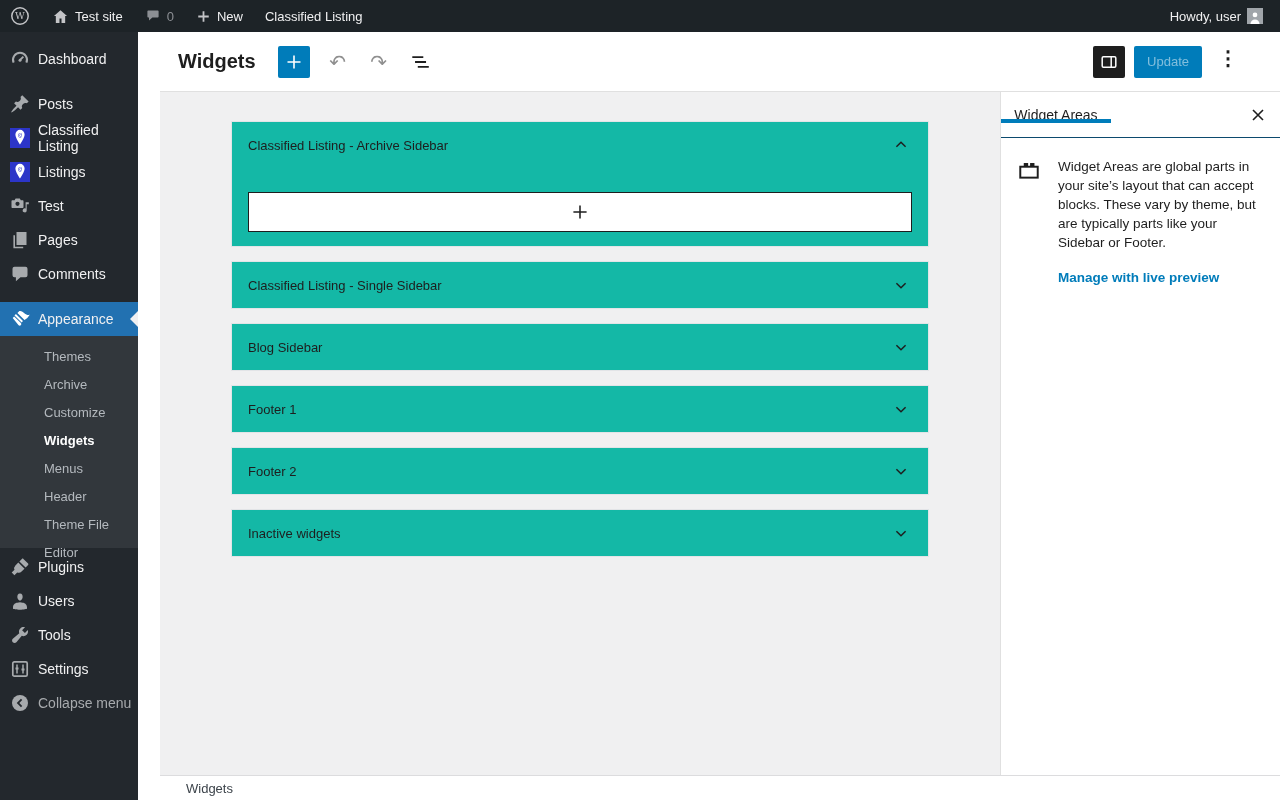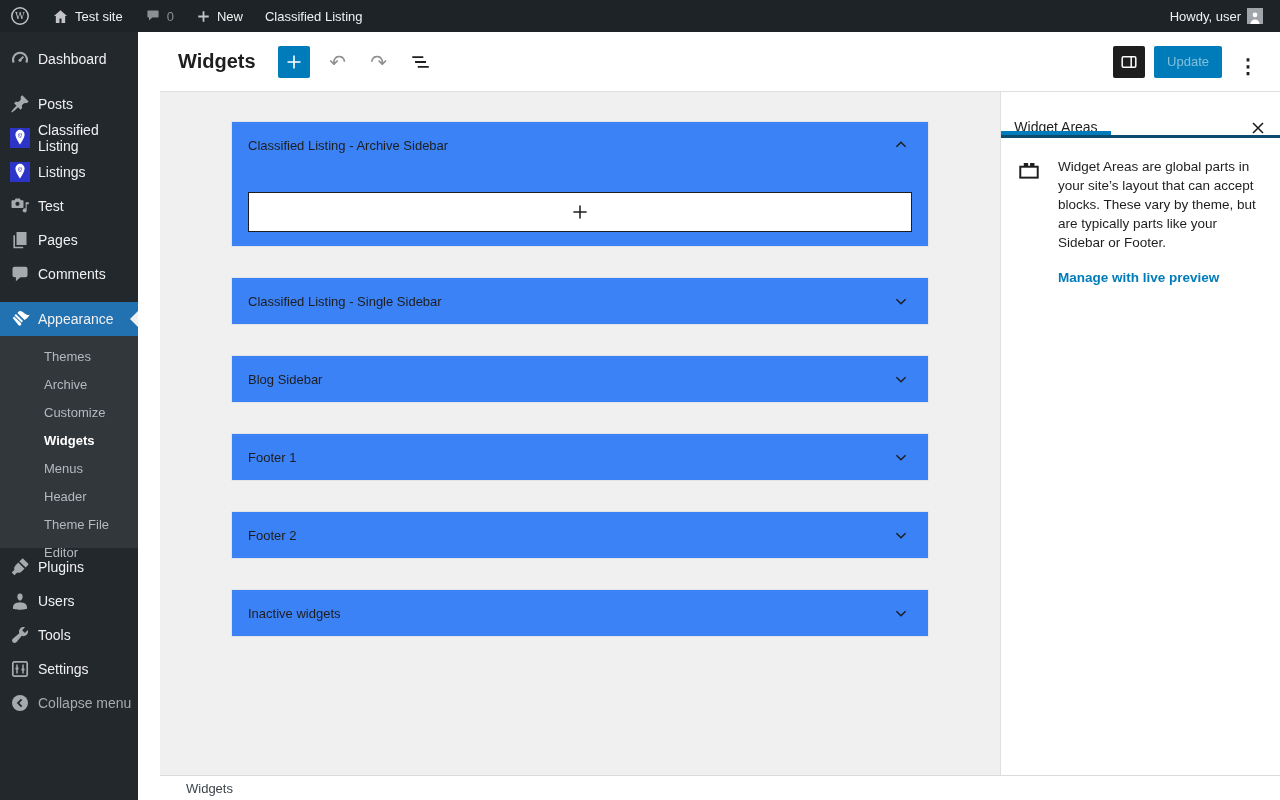--- a/index.html
+++ b/index.html
@@ -29,37 +29,37 @@
   .sm-item.current { color:#fff; font-weight:700; }
 
   
   .main { position:absolute; top:32px; left:160px; width:1120px; height:768px; background:#f0f0f1; }
 
   .e-header { position:absolute; top:0; left:0; right:0; height:60px; background:#fff; border-bottom:1px solid #e0e0e0; display:flex; align-items:center; z-index:3; }
   .e-title { font-size:20px; font-weight:700; color:#1e1e1e; margin-left:18px; }
   .btn-add { width:32px; height:32px; border-radius:2px; background:#007cba; color:#fff; margin-left:22px; display:flex; align-items:center; justify-content:center; cursor:pointer; border:none; }
   .icon-btn { width:26px; height:26px; margin-left:15px; display:flex; align-items:center; justify-content:center; cursor:pointer; background:none; border:none; }
   .glyph { font-size:20px; line-height:1; color:#8f8f8f; }
-  .e-right { margin-left:auto; display:flex; align-items:flex-end; margin-right:20px; }
+  .e-right { margin-left:auto; display:flex; align-items:flex-start; margin-right:40px; }
   .btn-toggle { width:32px; height:32px; background:#1e1e1e; border-radius:2px; display:flex; align-items:center; justify-content:center; cursor:pointer; border:none; }
   .btn-update { height:32px; margin-left:9px; padding:0 13px; background:#007cba; border:none; border-radius:2px; color:rgba(255,255,255,0.5); font-size:13px; font-family:"Liberation Sans",sans-serif; cursor:pointer; }
   .kebab { margin-left:14px; width:24px; height:24px; display:flex; align-items:center; justify-content:center; font-size:20px; font-weight:700; color:#1e1e1e; cursor:pointer; background:none; border:none; }
 
   .content { position:absolute; top:60px; left:0; right:280px; bottom:25px; overflow:hidden; }
   .panels { width:698px; margin:29px auto 0; }
-  .panel { background:#3b82f6; border:1px solid #e2e4e7; margin-bottom:30px; }
+  .panel { background:#14b8a6; border:1px solid #e2e4e7; margin-bottom:14px; }
   .p-head { height:46px; display:flex; align-items:center; justify-content:space-between; padding:0 16px; cursor:pointer; }
   .p-title { font-size:13px; font-weight:500; color:#1e1e1e; }
   .p-chevron svg { display:block; }
   .p-body { padding:24px 16px 14px; }
   .appender { height:40px; border:1px solid #1e1e1e; background:#fff; display:flex; align-items:center; justify-content:center; cursor:pointer; width:100%; }
 
   
   .inspector { position:absolute; top:60px; right:0; width:280px; bottom:25px; background:#fff; border-left:1px solid #e0e0e0; z-index:2; }
-  .tabs { height:46px; border-bottom:3px solid #0c4a6e; display:flex; align-items:flex-end; }
+  .tabs { height:46px; border-bottom:1px solid #0c4a6e; display:flex; align-items:center; }
   .tab { width:110px; display:flex; align-items:center; justify-content:center; font-size:14px; color:#1e1e1e; position:relative; cursor:pointer; background:none; border:none; font-family:"Liberation Sans",sans-serif; }
   .tab.active { font-weight:500; }
   .tab-underline { position:absolute; bottom:0; left:0; right:0; height:4px; background:#007cba; }
   .tab-close { margin-left:auto; width:44px; display:flex; align-items:center; justify-content:center; cursor:pointer; background:none; border:none; }
   .insp-body { padding:19px 16px 0; display:flex; }
   .insp-ico { width:24px; margin-right:17px; flex:none; padding-top:1px; }
   .insp-text { font-size:13.5px; line-height:19px; color:#1e1e1e; width:210px; }
   .insp-linkrow { padding:16px 16px 0 57px;font-weight:bold; }
   .insp-link { font-size:13.5px; color:#007cba; text-decoration:none; cursor:pointer; }
 

